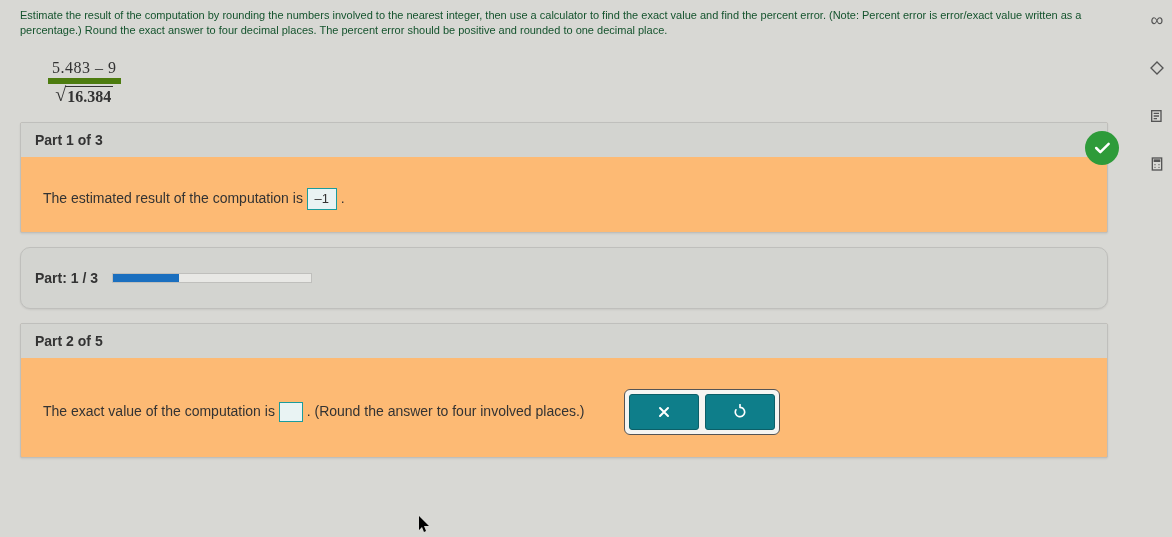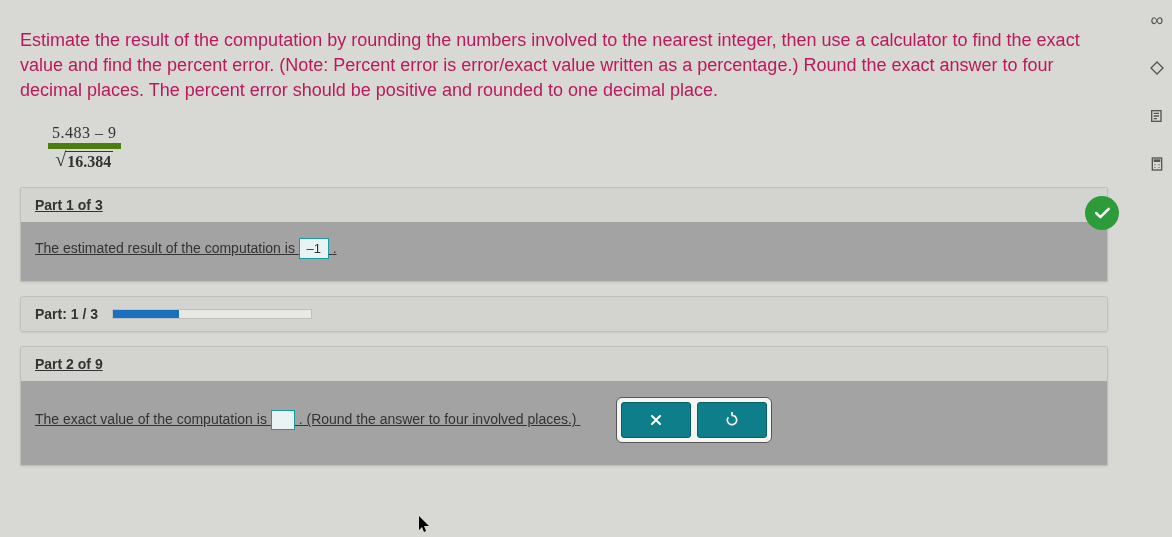--- a/index.html
+++ b/index.html
@@ -10,26 +10,25 @@
     height: 537px;
     overflow: hidden;
     position: relative;
     color: #333;
   }
   .main-content {
     width: 1108px;
     padding: 8px 0 0 20px;
   }
   .question-text {
-    font-size: 18px;
+    font-size: 11px;
     line-height: 1.4;
-    color: #be185d;
+    color: #14532d;
     margin-bottom: 12px;
     padding-right: 8px;
-    margin-top: 20px;
   }
   .formula {
     margin: 8px 0 16px 28px;
     font-family: 'Times New Roman', serif;
     font-size: 16px;
     color: #333;
     display: inline-block;
   }
   .frac {
     display: inline-block;
@@ -55,39 +54,39 @@
     line-height: 17px;
     margin-right: -1px;
   }
   .sqrt-body {
     border-top: 1px solid #333;
     padding: 0 2px;
     line-height: 1.2;
     font-weight: bold;
   }
   .card {
-    background: #a3a3a3;
+    background: #fdba74;
     border: 1px solid #bfbfbc;
     border-radius: 2px;
     margin-bottom: 14px;
     position: relative;
     box-shadow: 0 1px 2px rgba(0,0,0,0.08);
-    text-decoration: underline;
   }
   .card-header {
     background: #d3d4d0;
     padding: 9px 14px;
     font-size: 14px;
     font-weight: bold;
     color: #333;
   }
   .card-body {
-    padding: 16px 14px 22px;
+    padding: 31px 14px 22px;
     font-size: 14px;
     color: #333;
+    margin-left: 8px;
   }
   .answer-box {
     display: inline-block;
     border: 1px solid #1a9c9c;
     background: #e9f3f3;
     min-width: 30px;
     padding: 2px 6px;
     text-align: center;
     font-size: 13px;
     line-height: 1.2;
@@ -110,22 +109,22 @@
     border-radius: 50%;
     background: #2e9b3a;
     display: flex;
     align-items: center;
     justify-content: center;
   }
   .check-badge svg { width: 20px; height: 20px; }
   .progress-card {
     background: #d3d4d0;
     border: 1px solid #bfbfbc;
-    border-radius: 3px;
-    padding: 9px 14px;
+    border-radius: 10px;
+    padding: 22px 14px;
     margin-bottom: 14px;
     display: flex;
     align-items: center;
     gap: 14px;
     box-shadow: 0 1px 2px rgba(0,0,0,0.08);
   }
   .progress-label {
     font-size: 14px;
     font-weight: bold;
     color: #333;
@@ -225,21 +224,21 @@
   </div>
 
   <div class="progress-card">
     <div class="progress-label">Part: 1 / 3</div>
     <div class="progress-bar">
       <div class="progress-fill"></div>
     </div>
   </div>
 
   <div class="card">
-    <div class="card-header">Part 2 of 9</div>
+    <div class="card-header">Part 2 of 5</div>
     <div class="card-body">
       <span>The exact value of the computation is </span>
       <span class="blank-box"></span>
       <span>. (Round the answer to four involved places.)</span>
       <span class="action-group">
         <span class="action-btn">
           <svg viewBox="0 0 24 24">
               <path fill="none" stroke="#fff" stroke-width="3" stroke-linecap="round" d="M6 6l12 12M18 6L6 18"></path>
             </svg>
         </span>

